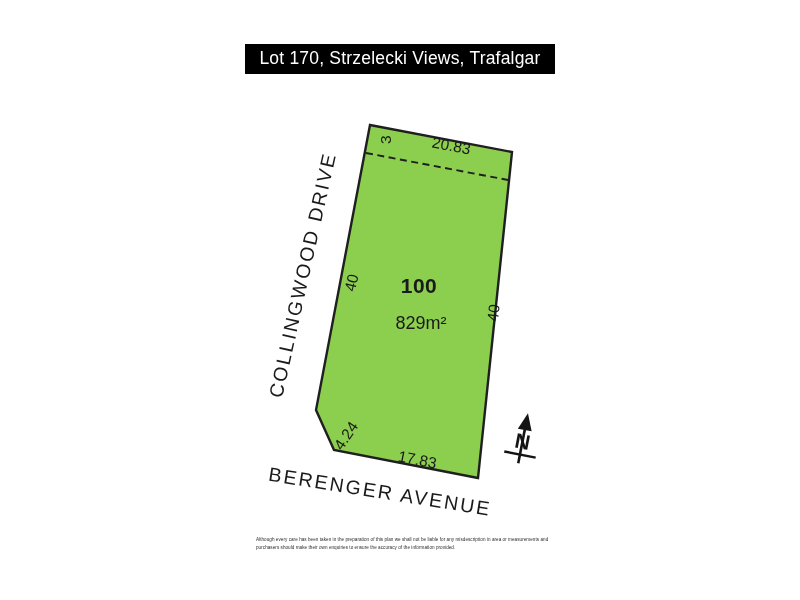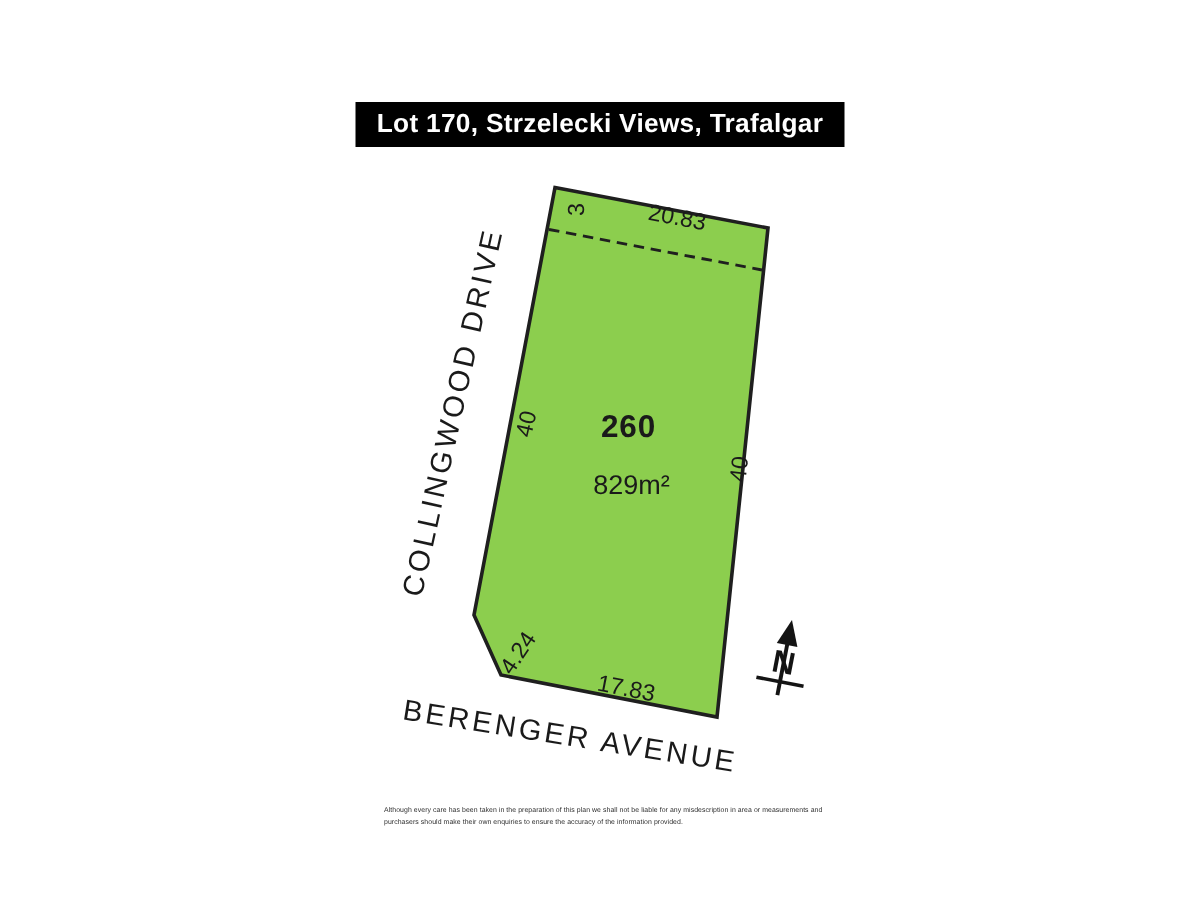--- a/index.html
+++ b/index.html
@@ -23,26 +23,25 @@
     right: 0;
     top: 44px;
     display: flex;
     justify-content: center;
     align-items: center;
   }
   #title-banner .bar {
     background: #000000;
     color: #ffffff;
     font-size: 17.5px;
-    font-weight: 700;
+    font-weight: 400;
     letter-spacing: 0.2px;
     padding: 5px 14px 6px 14px;
     line-height: 1.1;
     white-space: nowrap;
-    margin-top: 24px;
   }
 
   
   #plan-canvas {
     position: absolute;
     left: 0;
     top: 0;
     width: 800px;
     height: 600px;
   }
@@ -115,21 +114,21 @@
 <div class="plan-label dim-label" style="left:432px; top:138px; transform: rotate(10.7deg);">20.83</div>
 
 <div class="plan-label dim-label" style="left:343px; top:275px; transform: rotate(-77deg);">40</div>
 
 <div class="plan-label dim-label" style="left:485px; top:305px; transform: rotate(-83deg);">40</div>
 
 <div class="plan-label dim-label" style="left:331px; top:428px; transform: rotate(-56deg);">4.24</div>
 
 <div class="plan-label dim-label" style="left:398px; top:452px; transform: rotate(11deg);">17.83</div>
 
-<div class="plan-label" id="lot-number-label" style="left:419px; top:285px; transform: translate(-50%,-50%);">260</div>
+<div class="plan-label" id="lot-number-label" style="left:419px; top:285px; transform: translate(-50%,-50%);">100</div>
 
 <div class="plan-label" id="lot-area-label" style="left:421px; top:323px; transform: translate(-50%,-50%);">829m²</div>
 
 <div class="plan-label street-label" style="left:303px; top:275px; transform: translate(-50%,-50%) rotate(-77.5deg);">COLLINGWOOD DRIVE</div>
 
 <div class="plan-label street-label" style="left:380px; top:492px; transform: translate(-50%,-50%) rotate(9deg);">BERENGER AVENUE</div>
 
 <svg id="north-compass" viewBox="0 0 52 62">
   <g transform="rotate(11 26 31)">
 

